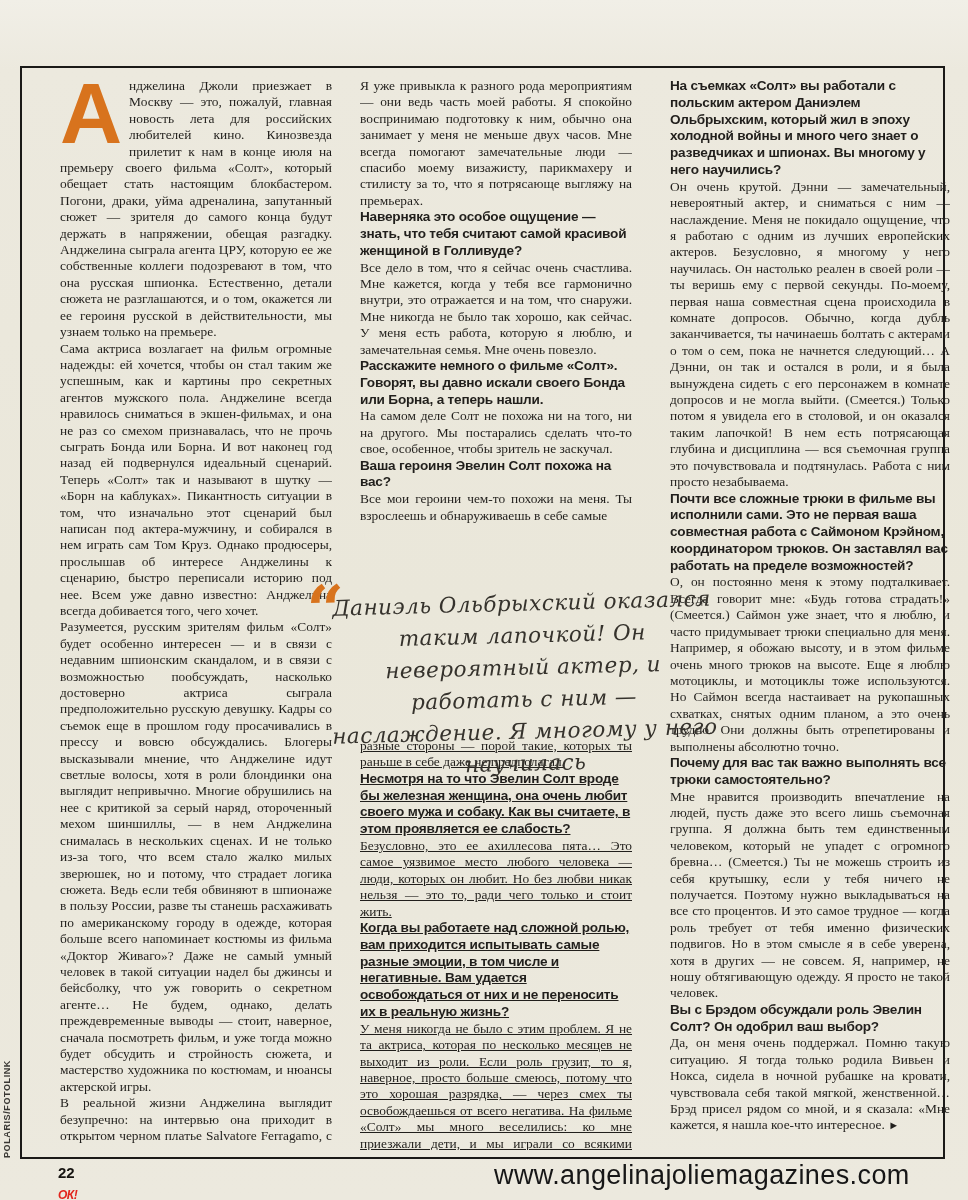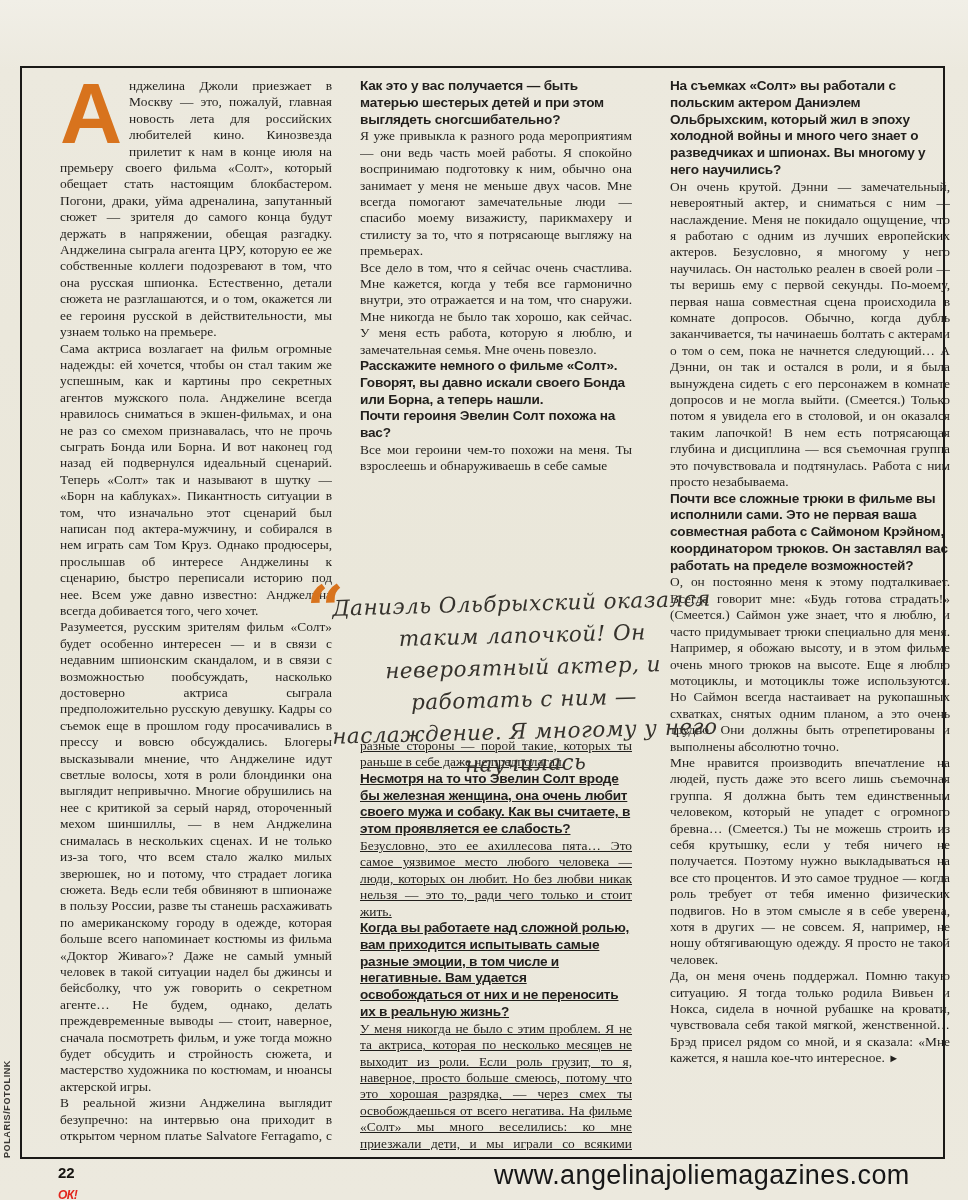--- a/index.html
+++ b/index.html
@@ -96,25 +96,26 @@
   <div class="frame"></div>
 
   <div class="col col-left">
     <p><span class="dropcap">А</span><span>нджелина Джоли приезжает в Москву — это, пожалуй, главная новость лета для российских любителей кино. Кинозвезда прилетит к нам в конце июля на премьеру своего фильма «Солт», который обещает стать настоящим блокбастером. Погони, драки, уйма адреналина, запутанный сюжет — зрителя до самого конца будут держать в напряжении, обещая разгадку. Анджелина сыграла агента ЦРУ, которую ее же собственные коллеги подозревают в том, что она русская шпионка. Естественно, детали сюжета не разглашаются, и о том, окажется ли ее героиня русской в действительности, мы узнаем только на премьере.</span></p>
     <p>Сама актриса возлагает на фильм огромные надежды: ей хочется, чтобы он стал таким же успешным, как и картины про секретных агентов мужского пола. Анджелине всегда нравилось сниматься в экшен-фильмах, и она не раз со смехом признавалась, что не прочь сыграть Бонда или Борна. И вот наконец год назад ей подвернулся идеальный сценарий. Теперь «Солт» так и называют в шутку — «Борн на каблуках». Пикантность ситуации в том, что изначально этот сценарий был написан под актера-мужчину, и собирался в нем играть сам Том Круз. Однако продюсеры, прослышав об интересе Анджелины к сценарию, быстро переписали историю под нее. Всем уже давно известно: Анджелина всегда добивается того, чего хочет.</p>
     <p>Разумеется, русским зрителям фильм «Солт» будет особенно интересен — и в связи с недавним шпионским скандалом, и в связи с возможностью пообсуждать, насколько достоверно актриса сыграла предположительно русскую девушку. Кадры со съемок еще в прошлом году просачивались в прессу и вовсю обсуждались. Блогеры высказывали мнение, что Анджелине идут светлые волосы, хотя в роли блондинки она выглядит непривычно. Многие обрушились на нее с критикой за серый наряд, отороченный мехом шиншиллы, — в нем Анджелина снималась в нескольких сценах. И не только из-за того, что всем стало жалко милых зверюшек, но и потому, что страдает логика сюжета. Ведь если тебя обвиняют в шпионаже в пользу России, разве ты станешь расхаживать по американскому городу в одежде, которая больше всего напоминает костюмы из фильма «Доктор Живаго»? Даже не самый умный человек в такой ситуации надел бы джинсы и бейсболку, что уж говорить о секретном агенте… Не будем, однако, делать преждевременные выводы — стоит, наверное, сначала посмотреть фильм, и уже тогда можно будет обсудить и стройность сюжета, и мастерство художника по костюмам, и нюансы актерской игры.</p>
     <p>В реальной жизни Анджелина выглядит безупречно: на интервью она приходит в открытом черном платье Salvatore Ferragamo, с декоративным узлом и в черных туфлях-лодочках; волосы у нее идеально гладкие и блестящие.</p>
   </div>
 
   <div class="col col-mid-top">
-    <p class="q">Как это у вас получается — быть матерью шестерых детей и при этом выглядеть сногсшибательно?</p>
     <p>Я уже привыкла к разного рода мероприятиям — они ведь часть моей работы. Я спокойно воспринимаю подготовку к ним, обычно она занимает у меня не меньше двух часов. Мне всегда помогают замечательные люди — спасибо моему визажисту, парикмахеру и стилисту за то, что я потрясающе выгляжу на премьерах.</p>
+    <p class="q">Наверняка это особое ощущение — знать, что тебя считают самой красивой женщиной в Голливуде?</p>
     <p>Все дело в том, что я сейчас очень счастлива. Мне кажется, когда у тебя все гармонично внутри, это отражается и на том, что снаружи. Мне никогда не было так хорошо, как сейчас. У меня есть работа, которую я люблю, и замечательная семья. Мне очень повезло.</p>
     <p class="q">Расскажите немного о фильме «Солт». Говорят, вы давно искали своего Бонда или Борна, а теперь нашли.</p>
-    <p class="q">Почти героиня Эвелин Солт похожа на вас?</p>
+    <p>На самом деле Солт не похожа ни на того, ни на другого. Мы постарались сделать что-то свое, особенное, чтобы зритель не заскучал.</p>
+    <p class="q">Ваша героиня Эвелин Солт похожа на вас?</p>
     <p>Все мои героини чем-то похожи на меня. Ты взрослеешь и обнаруживаешь в себе самые</p>
   </div>
 
   <div class="pullquote">
     <span class="glyph">“</span>
     <div class="script">Даниэль Ольбрыхский оказался таким лапочкой! Он невероятный актер, и работать с ним — наслаждение. Я многому у него научилась</div>
   </div>
 
   <div class="col col-mid-bottom">
     <p>разные стороны — порой такие, которых ты раньше в себе даже не предполагал.</p>
@@ -122,21 +123,23 @@
     <p>Безусловно, это ее ахиллесова пята… Это самое уязвимое место любого человека — люди, которых он любит. Но без любви никак нельзя — это то, ради чего только и стоит жить.</p>
     <p class="q">Когда вы работаете над сложной ролью, вам приходится испытывать самые разные эмоции, в том числе и негативные. Вам удается освобождаться от них и не переносить их в реальную жизнь?</p>
     <p>У меня никогда не было с этим проблем. Я не та актриса, которая по несколько месяцев не выходит из роли. Если роль грузит, то я, наверное, просто больше смеюсь, потому что это хорошая разрядка, — через смех ты освобождаешься от всего негатива. На фильме «Солт» мы много веселились: ко мне приезжали дети, и мы играли со всякими штуками, которые они обожают, со всеми этими шпионскими примочками.</p>
   </div>
 
   <div class="col col-right">
     <p class="q">На съемках «Солт» вы работали с польским актером Даниэлем Ольбрыхским, который жил в эпоху холодной войны и много чего знает о разведчиках и шпионах. Вы многому у него научились?</p>
     <p>Он очень крутой. Дэнни — замечательный, невероятный актер, и сниматься с ним — наслаждение. Меня не покидало ощущение, что я работаю с одним из лучших европейских актеров. Безусловно, я многому у него научилась. Он настолько реален в своей роли — ты веришь ему с первой секунды. По-моему, первая наша совместная сцена происходила в комнате допросов. Обычно, когда дубль заканчивается, ты начинаешь болтать с актерами о том о сем, пока не начнется следующий… А Дэнни, он так и остался в роли, и я была вынуждена сидеть с его персонажем в комнате допросов и не могла выйти. (Смеется.) Только потом я увидела его в столовой, и он оказался таким лапочкой! В нем есть потрясающая глубина и дисциплина — вся съемочная группа это почувствовала и подтянулась. Работа с ним просто незабываема.</p>
     <p class="q">Почти все сложные трюки в фильме вы исполнили сами. Это не первая ваша совместная работа с Саймоном Крэйном, координатором трюков. Он заставлял вас работать на пределе возможностей?</p>
     <p>О, он постоянно меня к этому подталкивает. Всегда говорит мне: «Будь готова страдать!» (Смеется.) Саймон уже знает, что я люблю, и часто придумывает трюки специально для меня. Например, я обожаю высоту, и в этом фильме очень много трюков на высоте. Еще я люблю мотоциклы, и мотоциклы тоже используются. Но Саймон всегда настаивает на рукопашных схватках, снятых одним планом, а это очень трудно. Они должны быть отрепетированы и выполнены абсолютно точно.</p>
+    <p class="q">Почему для вас так важно выполнять все трюки самостоятельно?</p>
     <p>Мне нравится производить впечатление на людей, пусть даже это всего лишь съемочная группа. Я должна быть тем единственным человеком, который не упадет с огромного бревна… (Смеется.) Ты не можешь строить из себя крутышку, если у тебя ничего не получается. Поэтому нужно выкладываться на все сто процентов. И это самое трудное — когда роль требует от тебя именно физических подвигов. Но в этом смысле я в себе уверена, хотя в других — не совсем. Я, например, не ношу обтягивающую одежду. Я просто не такой человек.</p>
+    <p class="q">Вы с Брэдом обсуждали роль Эвелин Солт? Он одобрил ваш выбор?</p>
     <p><span>Да, он меня очень поддержал. Помню такую ситуацию. Я тогда только родила Вивьен и Нокса, сидела в ночной рубашке на кровати, чувствовала себя такой мягкой, женственной… Брэд присел рядом со мной, и я сказала: «Мне кажется, я нашла кое-что интересное.</span> <span class="arrow">►</span></p>
   </div>
 
   <div class="photo-credit">POLARIS/FOTOLINK</div>
 
   <div class="footer">
     <span class="pagenum">22</span>
     <span class="logo">ОК!</span>
     <span class="date">15 ИЮНЯ 2010</span>
   </div>

